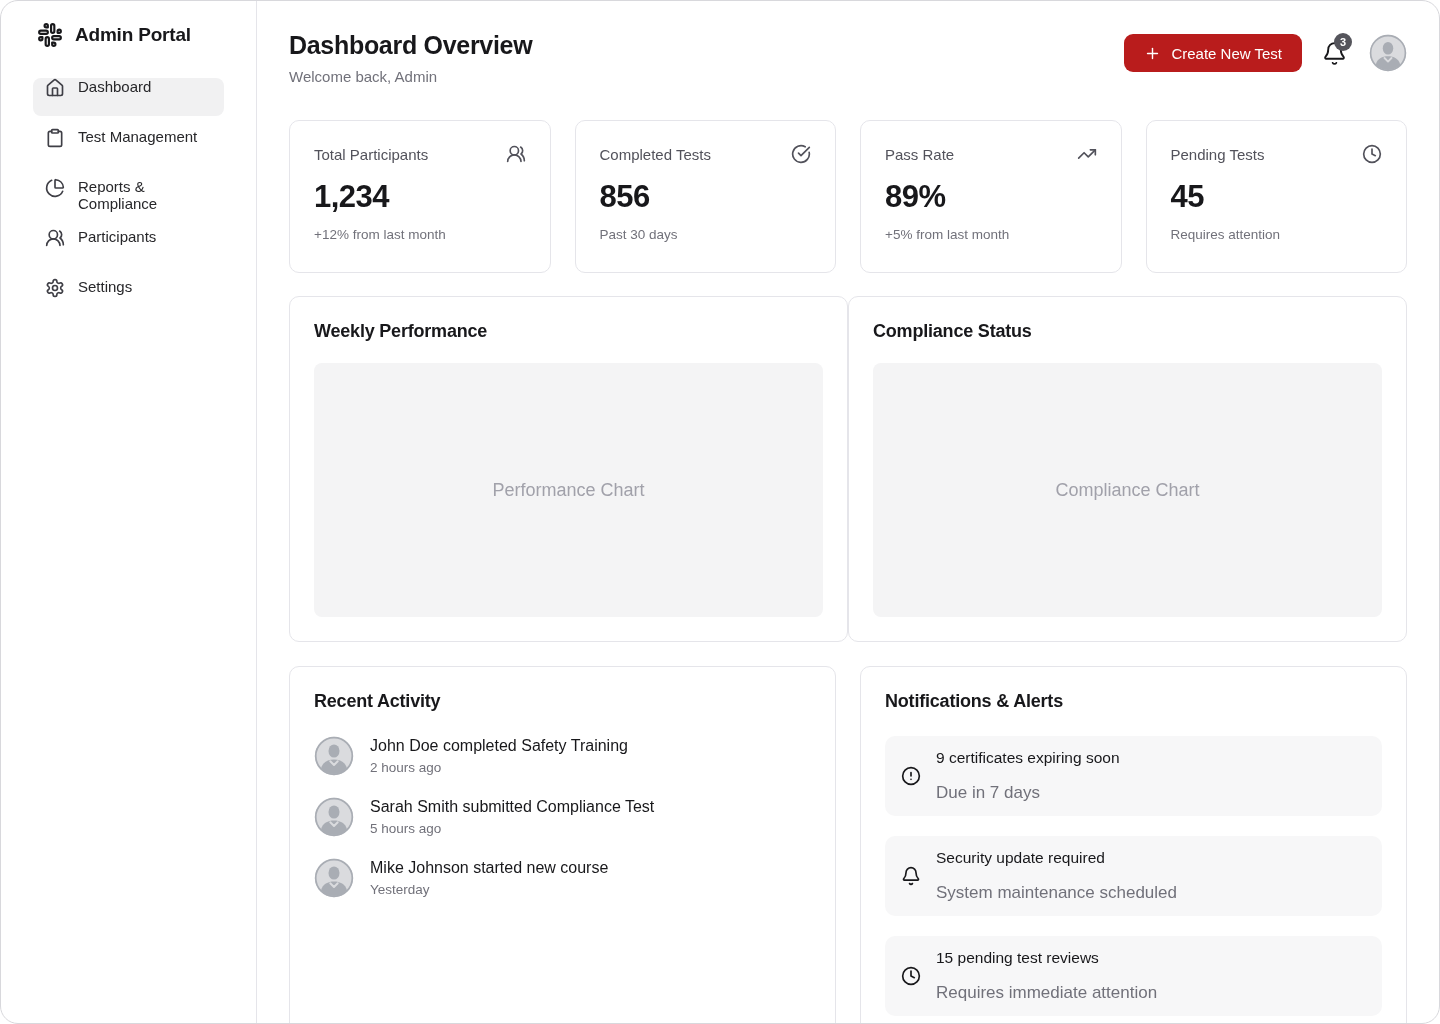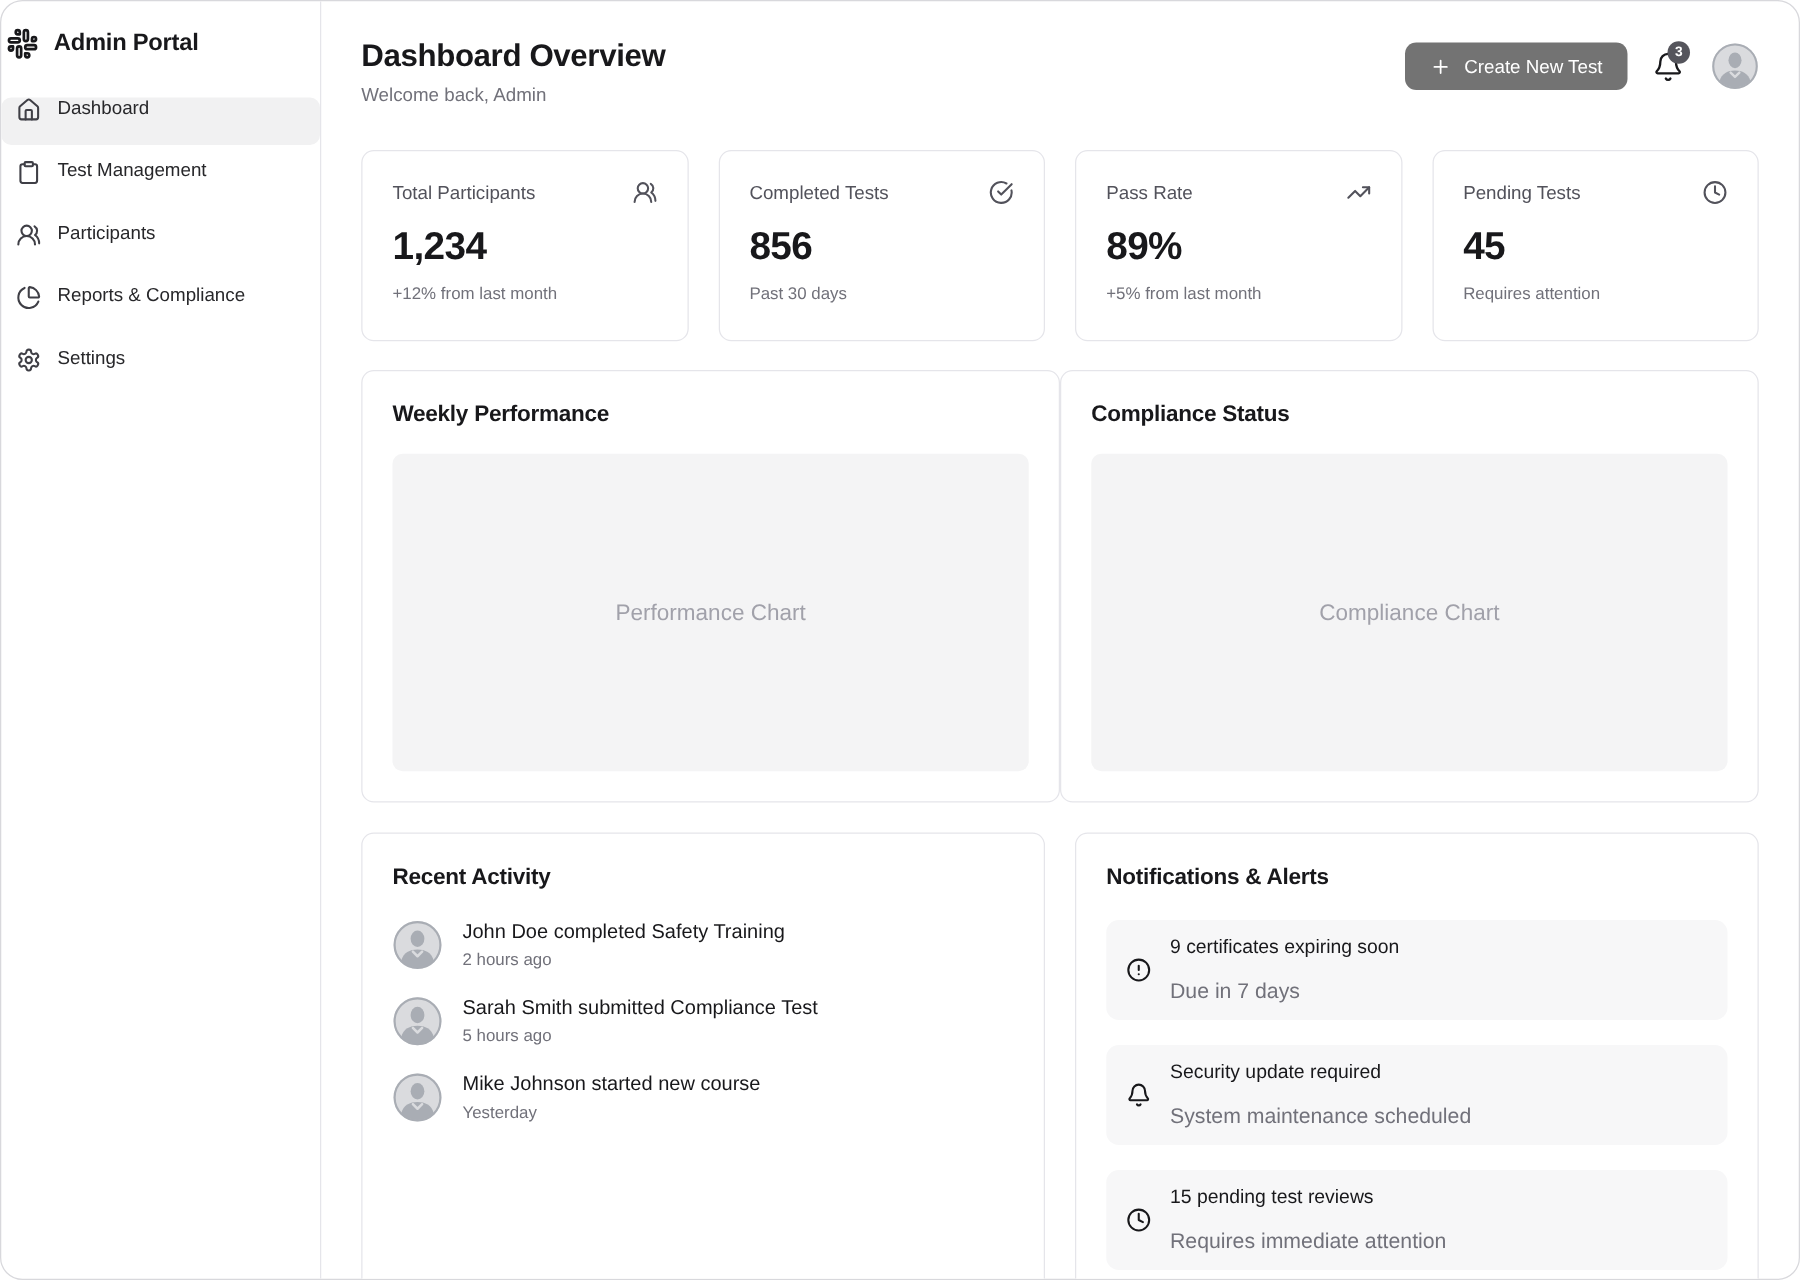--- a/index.html
+++ b/index.html
@@ -15,21 +15,21 @@
     background: #fff;
     border: 1px solid #d8d8dc;
     border-radius: 18px;
     overflow: hidden;
   }
 
   
   .sidebar {
     width: 256px; flex-shrink: 0;
     border-right: 1px solid #e5e5ea;
-    padding: 21px 0;
+    padding: 21px 32px;
   }
   .brand { display: flex; align-items: center; gap: 12px; padding: 0 4px; margin-bottom: 30px; }
   .brand .logo-ic { width: 26px; height: 26px; color: #18181b; }
   .brand-title { font-size: 19px; font-weight: 700; color: #18181b; letter-spacing: -0.2px; }
   .nav { display: flex; flex-direction: column; gap: 12px; }
   .nav-item {
     display: flex; align-items: flex-start; gap: 13px;
     height: 38px; padding: 0 12px;
     border-radius: 8px; font-size: 15px; color: #27272a;
     cursor: pointer; user-select: none;
@@ -38,21 +38,21 @@
   .nav-item .ic { width: 20px; height: 20px; color: #3f3f46; flex-shrink: 0; }
 
   
   .main { flex: 1; padding: 30px 32px 24px; overflow: hidden; }
   .topbar { display: flex; justify-content: space-between; align-items: flex-start; margin-bottom: 35px; }
   .page-title { margin: 0; font-size: 25px; font-weight: 700; color: #18181b; letter-spacing: -0.3px; }
   .page-subtitle { margin: 8px 0 0; font-size: 15px; color: #71717a; }
   .controls { display: flex; align-items: center; gap: 20px; margin-top: 3px; }
   .create-btn {
     display: flex; align-items: center; gap: 10px;
-    background: #737373; color: #fff;
+    background: #b91c1c; color: #fff;
     border: none; border-radius: 9px;
     height: 38px; padding: 0 20px;
     font-size: 15px; font-family: inherit; cursor: pointer;
   }
   .create-btn .ic { width: 17px; height: 17px; color: #fff; }
   .bell-wrap { position: relative; cursor: pointer; margin-right: 2px; }
   .bell-wrap .ic { width: 25px; height: 25px; color: #18181b; display: block; }
   .badge {
     position: absolute; top: -8px; right: -5px;
     min-width: 18px; height: 18px; padding: 0 2px;
@@ -134,32 +134,32 @@
       </div>
       <div class="nav-item">
         <svg class="ic" viewBox="0 0 24 24" fill="none" stroke="currentColor" stroke-width="2" stroke-linecap="round" stroke-linejoin="round">
             <rect width="8" height="4" x="8" y="2" rx="1" ry="1"></rect>
             <path d="M16 4h2a2 2 0 0 1 2 2v14a2 2 0 0 1-2 2H6a2 2 0 0 1-2-2V6a2 2 0 0 1 2-2h2"></path>
           </svg>
         <span>Test Management</span>
       </div>
       <div class="nav-item">
         <svg class="ic" viewBox="0 0 24 24" fill="none" stroke="currentColor" stroke-width="2" stroke-linecap="round" stroke-linejoin="round">
+            <path d="M21 12c.552 0 1.005-.449.95-.998a10 10 0 0 0-8.953-8.951c-.55-.055-.998.398-.998.95v8a1 1 0 0 0 1 1z"></path>
+            <path d="M21.21 15.89A10 10 0 1 1 8 2.83"></path>
+          </svg>
+        <span>Reports &amp; Compliance</span>
+      </div>
+      <div class="nav-item">
+        <svg class="ic" viewBox="0 0 24 24" fill="none" stroke="currentColor" stroke-width="2" stroke-linecap="round" stroke-linejoin="round">
             <path d="M18 21a8 8 0 0 0-16 0"></path>
             <circle cx="10" cy="8" r="5"></circle>
             <path d="M22 20c0-3.37-2-6.5-4-8a5 5 0 0 0-.45-8.3"></path>
           </svg>
         <span>Participants</span>
-      </div>
-      <div class="nav-item">
-        <svg class="ic" viewBox="0 0 24 24" fill="none" stroke="currentColor" stroke-width="2" stroke-linecap="round" stroke-linejoin="round">
-            <path d="M21 12c.552 0 1.005-.449.95-.998a10 10 0 0 0-8.953-8.951c-.55-.055-.998.398-.998.95v8a1 1 0 0 0 1 1z"></path>
-            <path d="M21.21 15.89A10 10 0 1 1 8 2.83"></path>
-          </svg>
-        <span>Reports &amp; Compliance</span>
       </div>
       <div class="nav-item">
         <svg class="ic" viewBox="0 0 24 24" fill="none" stroke="currentColor" stroke-width="2" stroke-linecap="round" stroke-linejoin="round">
             <path d="M12.22 2h-.44a2 2 0 0 0-2 2v.18a2 2 0 0 1-1 1.73l-.43.25a2 2 0 0 1-2 0l-.15-.08a2 2 0 0 0-2.73.73l-.22.38a2 2 0 0 0 .73 2.73l.15.1a2 2 0 0 1 1 1.72v.51a2 2 0 0 1-1 1.74l-.15.09a2 2 0 0 0-.73 2.73l.22.38a2 2 0 0 0 2.73.73l.15-.08a2 2 0 0 1 2 0l.43.25a2 2 0 0 1 1 1.73V20a2 2 0 0 0 2 2h.44a2 2 0 0 0 2-2v-.18a2 2 0 0 1 1-1.73l.43-.25a2 2 0 0 1 2 0l.15.08a2 2 0 0 0 2.73-.73l.22-.39a2 2 0 0 0-.73-2.73l-.15-.08a2 2 0 0 1-1-1.74v-.5a2 2 0 0 1 1-1.74l.15-.09a2 2 0 0 0 .73-2.73l-.22-.38a2 2 0 0 0-2.73-.73l-.15.08a2 2 0 0 1-2 0l-.43-.25a2 2 0 0 1-1-1.73V4a2 2 0 0 0-2-2z"></path>
             <circle cx="12" cy="12" r="3"></circle>
           </svg>
         <span>Settings</span>
       </div>
     </nav>
   </aside>

